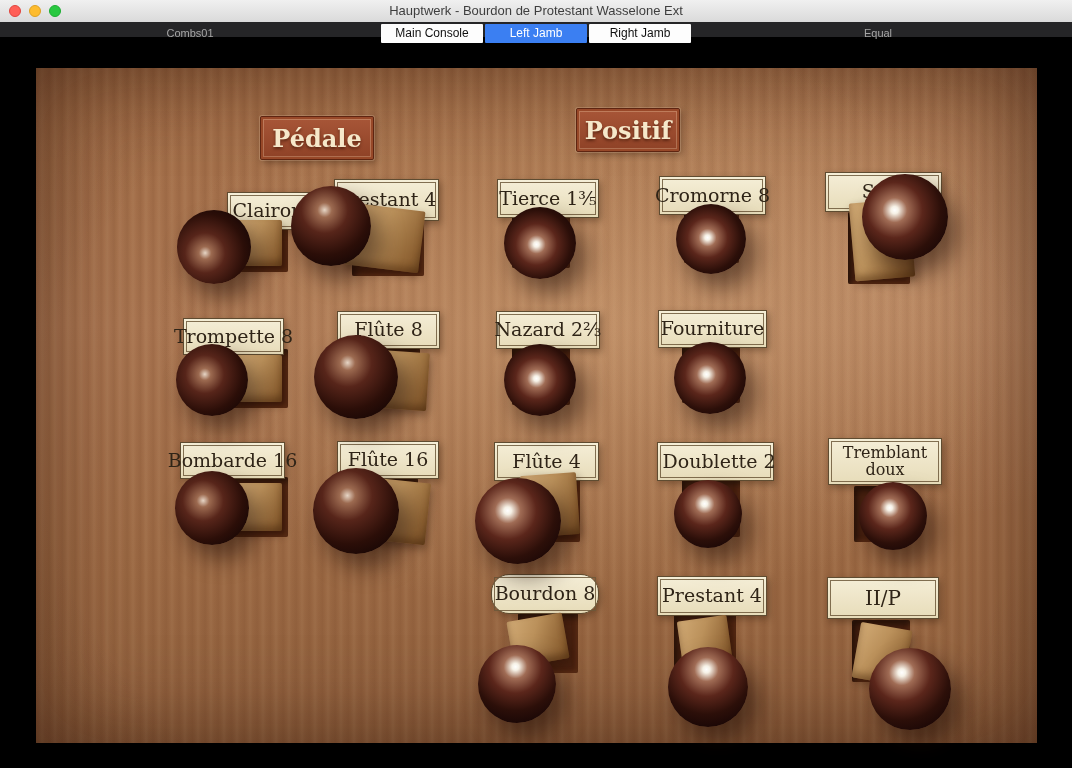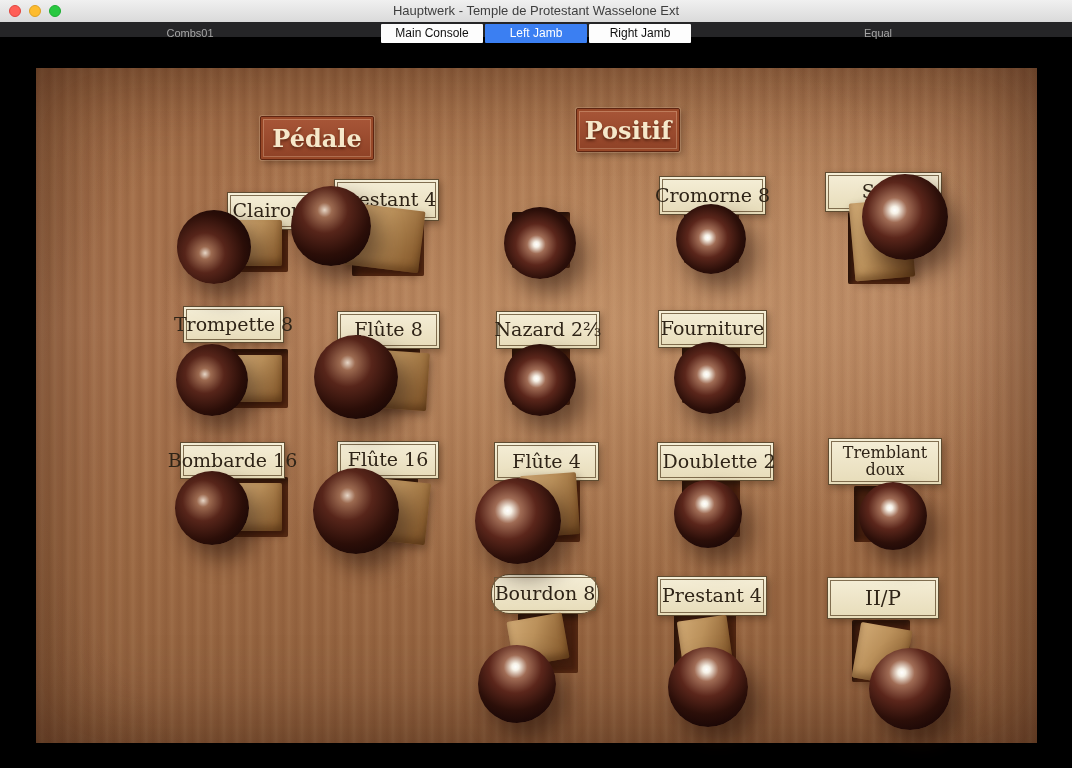--- a/index.html
+++ b/index.html
@@ -68,21 +68,21 @@
 <body>
 
 <div class="window">
 
   <div class="titlebar">
     <div class="traffic">
       <span class="light red"></span>
       <span class="light yellow"></span>
       <span class="light green"></span>
     </div>
-    <div class="title">Hauptwerk - Temple de Protestant Wasselone Ext</div>
+    <div class="title">Hauptwerk - Bourdon de Protestant Wasselone Ext</div>
   </div>
 
   <div class="toolbar">
     <div class="tb-text tb-combs">Combs01</div>
     <div class="tabs">
         <div class="tab">Main Console</div>
         <div class="tab active" style="background: rgb(59, 127, 242);">Left Jamb</div>
         <div class="tab">Right Jamb</div>
       </div>
     <div class="tb-text tb-equal">Equal</div>
@@ -100,37 +100,41 @@
         </div>
         <div class="knob" style="left: 141px; top: 142px; width: 74px; height: 74px; background: radial-gradient(circle at 38% 58%, rgb(230, 213, 197) 0%, rgb(156, 106, 80) 10%, rgb(87, 37, 26) 32%, rgb(43, 14, 8) 62%, rgb(19, 5, 4) 88%);"></div>
         <div class="hole" style="left: 316px; top: 146px; width: 72px; height: 62px;"></div>
         <div class="shaft" style="left: 312px; top: 139px; width: 74px; height: 62px; transform: rotate(7deg);"></div>
         <div class="stop-label" style="left: 298px; top: 111px; width: 103px; height: 40px;">
           <div class="inner"></div>
           <div class="txt">Prestant 4</div>
         </div>
         <div class="knob" style="left: 255px; top: 118px; width: 80px; height: 80px; background: radial-gradient(circle at 42% 30%, rgb(230, 213, 197) 0%, rgb(156, 106, 80) 10%, rgb(87, 37, 26) 32%, rgb(43, 14, 8) 62%, rgb(19, 5, 4) 88%);"></div>
         <div class="hole" style="left: 476px; top: 144px; width: 58px; height: 56px;"></div>
+        <div class="stop-label" style="left: 461px; top: 111px; width: 100px; height: 37px;">
+          <div class="inner"></div>
+          <div class="txt">Tierce 1⅗</div>
+        </div>
         <div class="knob" style="left: 468px; top: 139px; width: 72px; height: 72px; background: radial-gradient(circle at 45% 52%, rgb(255, 255, 255) 0%, rgb(246, 241, 230) 5%, rgb(160, 108, 85) 17%, rgb(91, 38, 27) 38%, rgb(44, 15, 9) 63%, rgb(21, 5, 5) 88%);"></div>
         <div class="hole" style="left: 648px; top: 140px; width: 55px; height: 55px;"></div>
         <div class="stop-label" style="left: 623px; top: 108px; width: 105px; height: 37px;">
           <div class="inner"></div>
           <div class="txt">Cromorne 8</div>
         </div>
         <div class="knob" style="left: 640px; top: 136px; width: 70px; height: 70px; background: radial-gradient(circle at 45% 48%, rgb(255, 255, 255) 0%, rgb(246, 241, 230) 5%, rgb(160, 108, 85) 17%, rgb(91, 38, 27) 38%, rgb(44, 15, 9) 63%, rgb(21, 5, 5) 88%);"></div>
         <div class="hole" style="left: 812px; top: 144px; width: 62px; height: 72px;"></div>
         <div class="shaft" style="left: 816px; top: 133px; width: 60px; height: 78px; transform: rotate(-5deg);"></div>
         <div class="stop-label" style="left: 789px; top: 104px; width: 115px; height: 38px;">
           <div class="inner"></div>
           <div class="txt">Souf</div>
         </div>
         <div class="knob" style="left: 826px; top: 106px; width: 86px; height: 86px; background: radial-gradient(circle at 38% 42%, rgb(255, 255, 255) 0%, rgb(246, 241, 230) 5%, rgb(160, 108, 85) 17%, rgb(91, 38, 27) 38%, rgb(44, 15, 9) 63%, rgb(21, 5, 5) 88%);"></div>
         <div class="hole" style="left: 194px; top: 281px; width: 58px; height: 59px;"></div>
         <div class="shaft" style="left: 200px; top: 287px; width: 46px; height: 47px; transform: rotate(0deg);"></div>
-        <div class="stop-label" style="left: 147px; top: 238px; width: 99px; height: 35px;">
+        <div class="stop-label" style="left: 147px; top: 250px; width: 99px; height: 35px;">
           <div class="inner"></div>
           <div class="txt">Trompette 8</div>
         </div>
         <div class="knob" style="left: 140px; top: 276px; width: 72px; height: 72px; background: radial-gradient(circle at 40% 42%, rgb(230, 213, 197) 0%, rgb(156, 106, 80) 10%, rgb(87, 37, 26) 32%, rgb(43, 14, 8) 62%, rgb(19, 5, 4) 88%);"></div>
         <div class="hole" style="left: 326px; top: 280px; width: 58px; height: 60px;"></div>
         <div class="shaft" style="left: 326px; top: 283px; width: 66px; height: 58px; transform: rotate(4deg);"></div>
         <div class="stop-label" style="left: 301px; top: 243px; width: 101px; height: 36px;">
           <div class="inner"></div>
           <div class="txt">Flûte 8</div>
         </div>

